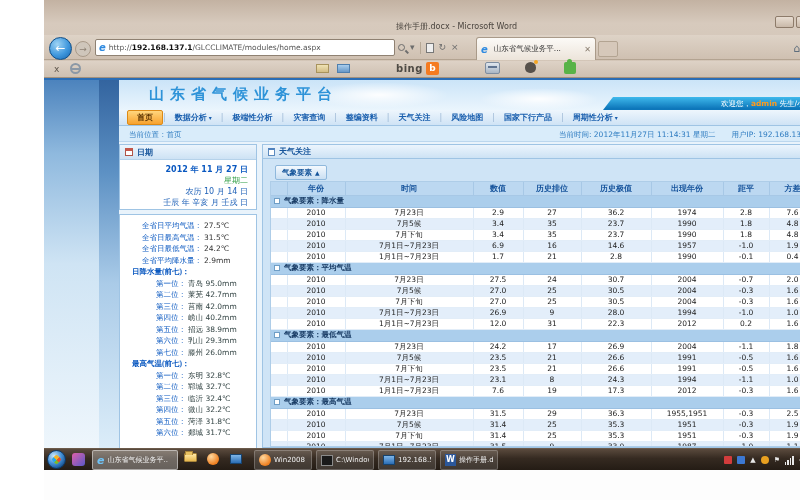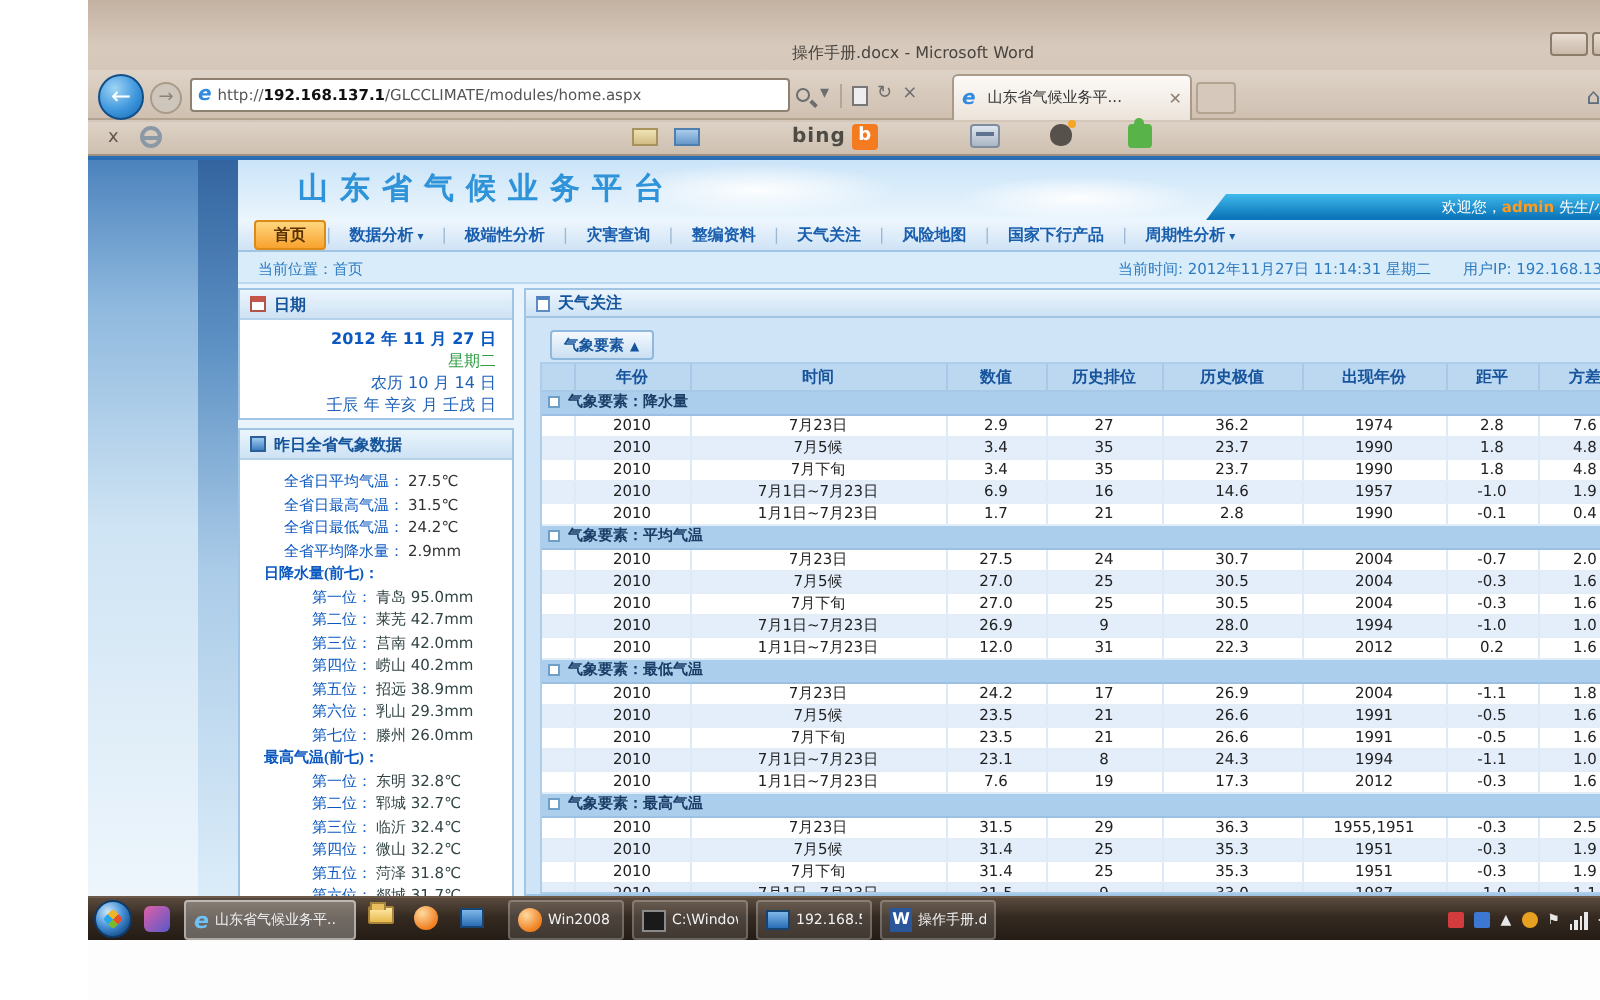--- a/index.html
+++ b/index.html
@@ -290,24 +290,20 @@
           </div>
           <div class="cal-body">
             <div class="cal-date">2012 年 11 月 27 日</div>
             <div class="cal-week">星期二</div>
             <div class="cal-lunar">农历 10 月 14 日</div>
             <div class="cal-gz">壬辰 年 辛亥 月 壬戌 日</div>
           </div>
         </div>
 
         <div class="panel weather">
-          <div class="panel-hd">
-            <span class="ico-data"></span>
-            <span>昨日全省气象数据</span>
-          </div>
           <div class="wx-body" id="wx-body">
               <div class="stat-line">
                 <span class="stat-lbl">全省日平均气温：</span>
                 <span class="stat-val">27.5℃</span>
               </div>
               <div class="stat-line">
                 <span class="stat-lbl">全省日最高气温：</span>
                 <span class="stat-val">31.5℃</span>
               </div>
               <div class="stat-line">

